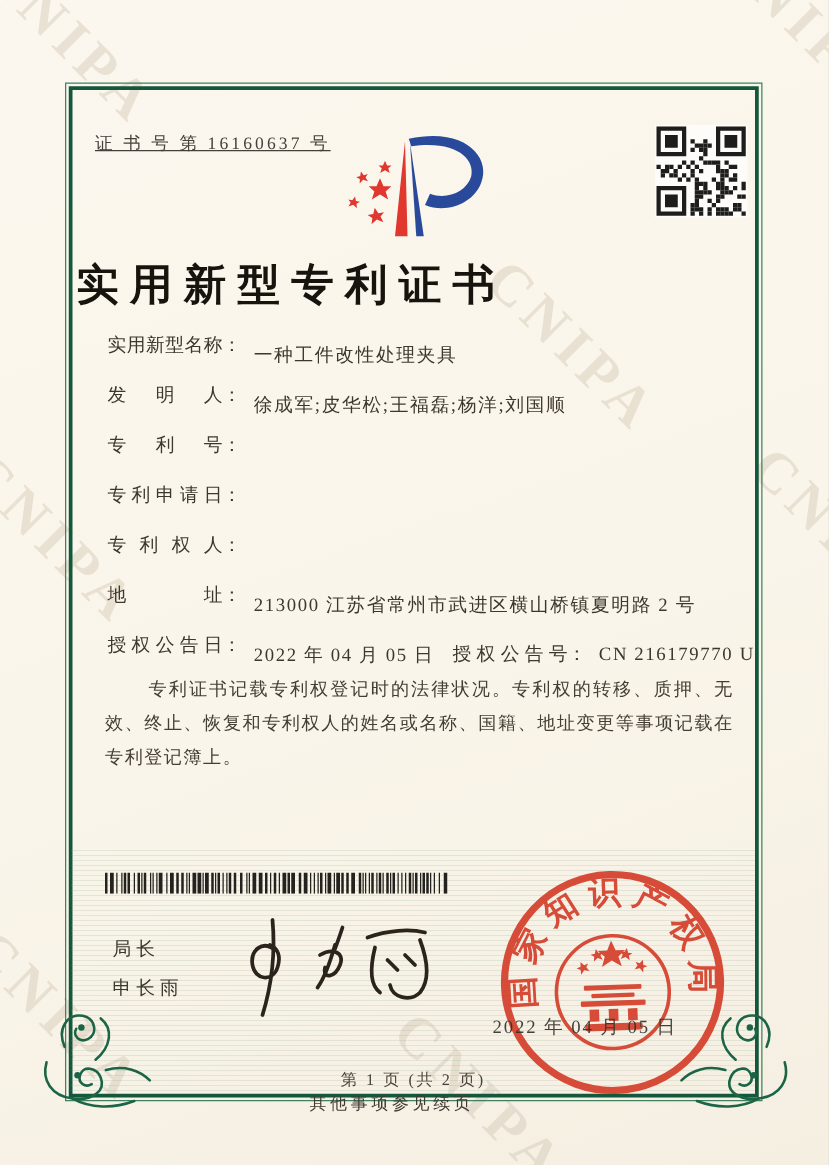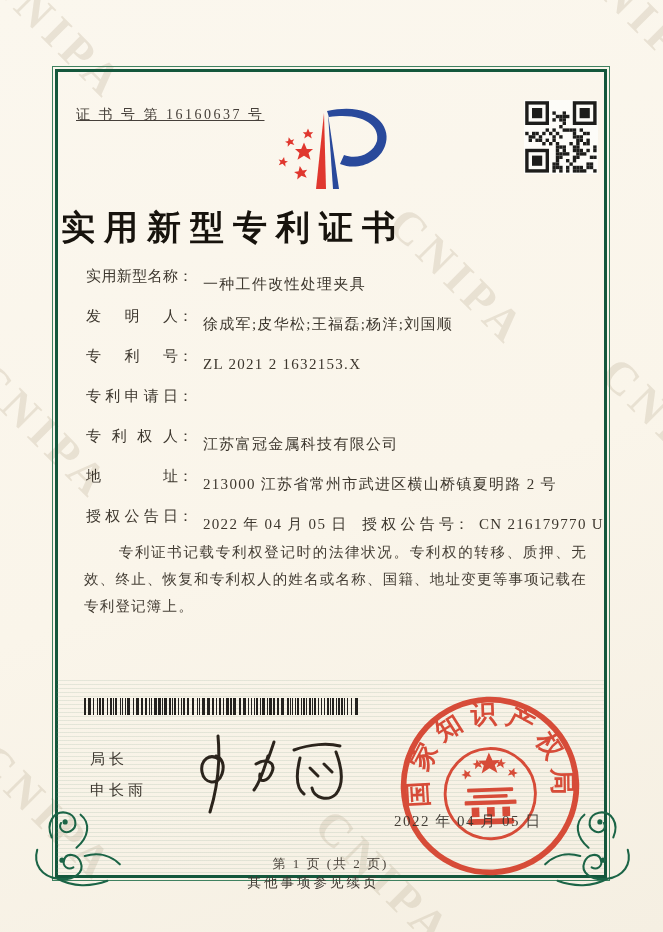--- a/index.html
+++ b/index.html
@@ -238,30 +238,28 @@
         <span class="fvalue">一种工件改性处理夹具</span>
     </div>
     <div class="frow">
       <span class="flabel">发明人</span>
         <span class="fcolon">：</span>
         <span class="fvalue">徐成军;皮华松;王福磊;杨洋;刘国顺</span>
     </div>
     <div class="frow">
       <span class="flabel">专利号</span>
         <span class="fcolon">：</span>
-        <span class="fvalue">ZL 2021 2 1632153.X</span>
     </div>
     <div class="frow">
       <span class="flabel">专利申请日</span>
         <span class="fcolon">：</span>
     </div>
     <div class="frow">
       <span class="flabel">专利权人</span>
         <span class="fcolon">：</span>
-        <span class="fvalue">江苏富冠金属科技有限公司</span>
     </div>
     <div class="frow">
       <span class="flabel">地址</span>
         <span class="fcolon">：</span>
         <span class="fvalue">213000 江苏省常州市武进区横山桥镇夏明路 2 号</span>
     </div>
     <div class="frow">
       <span class="flabel">授权公告日</span>
         <span class="fcolon">：</span>
         <span class="fvalue">2022 年 04 月 05 日</span>

